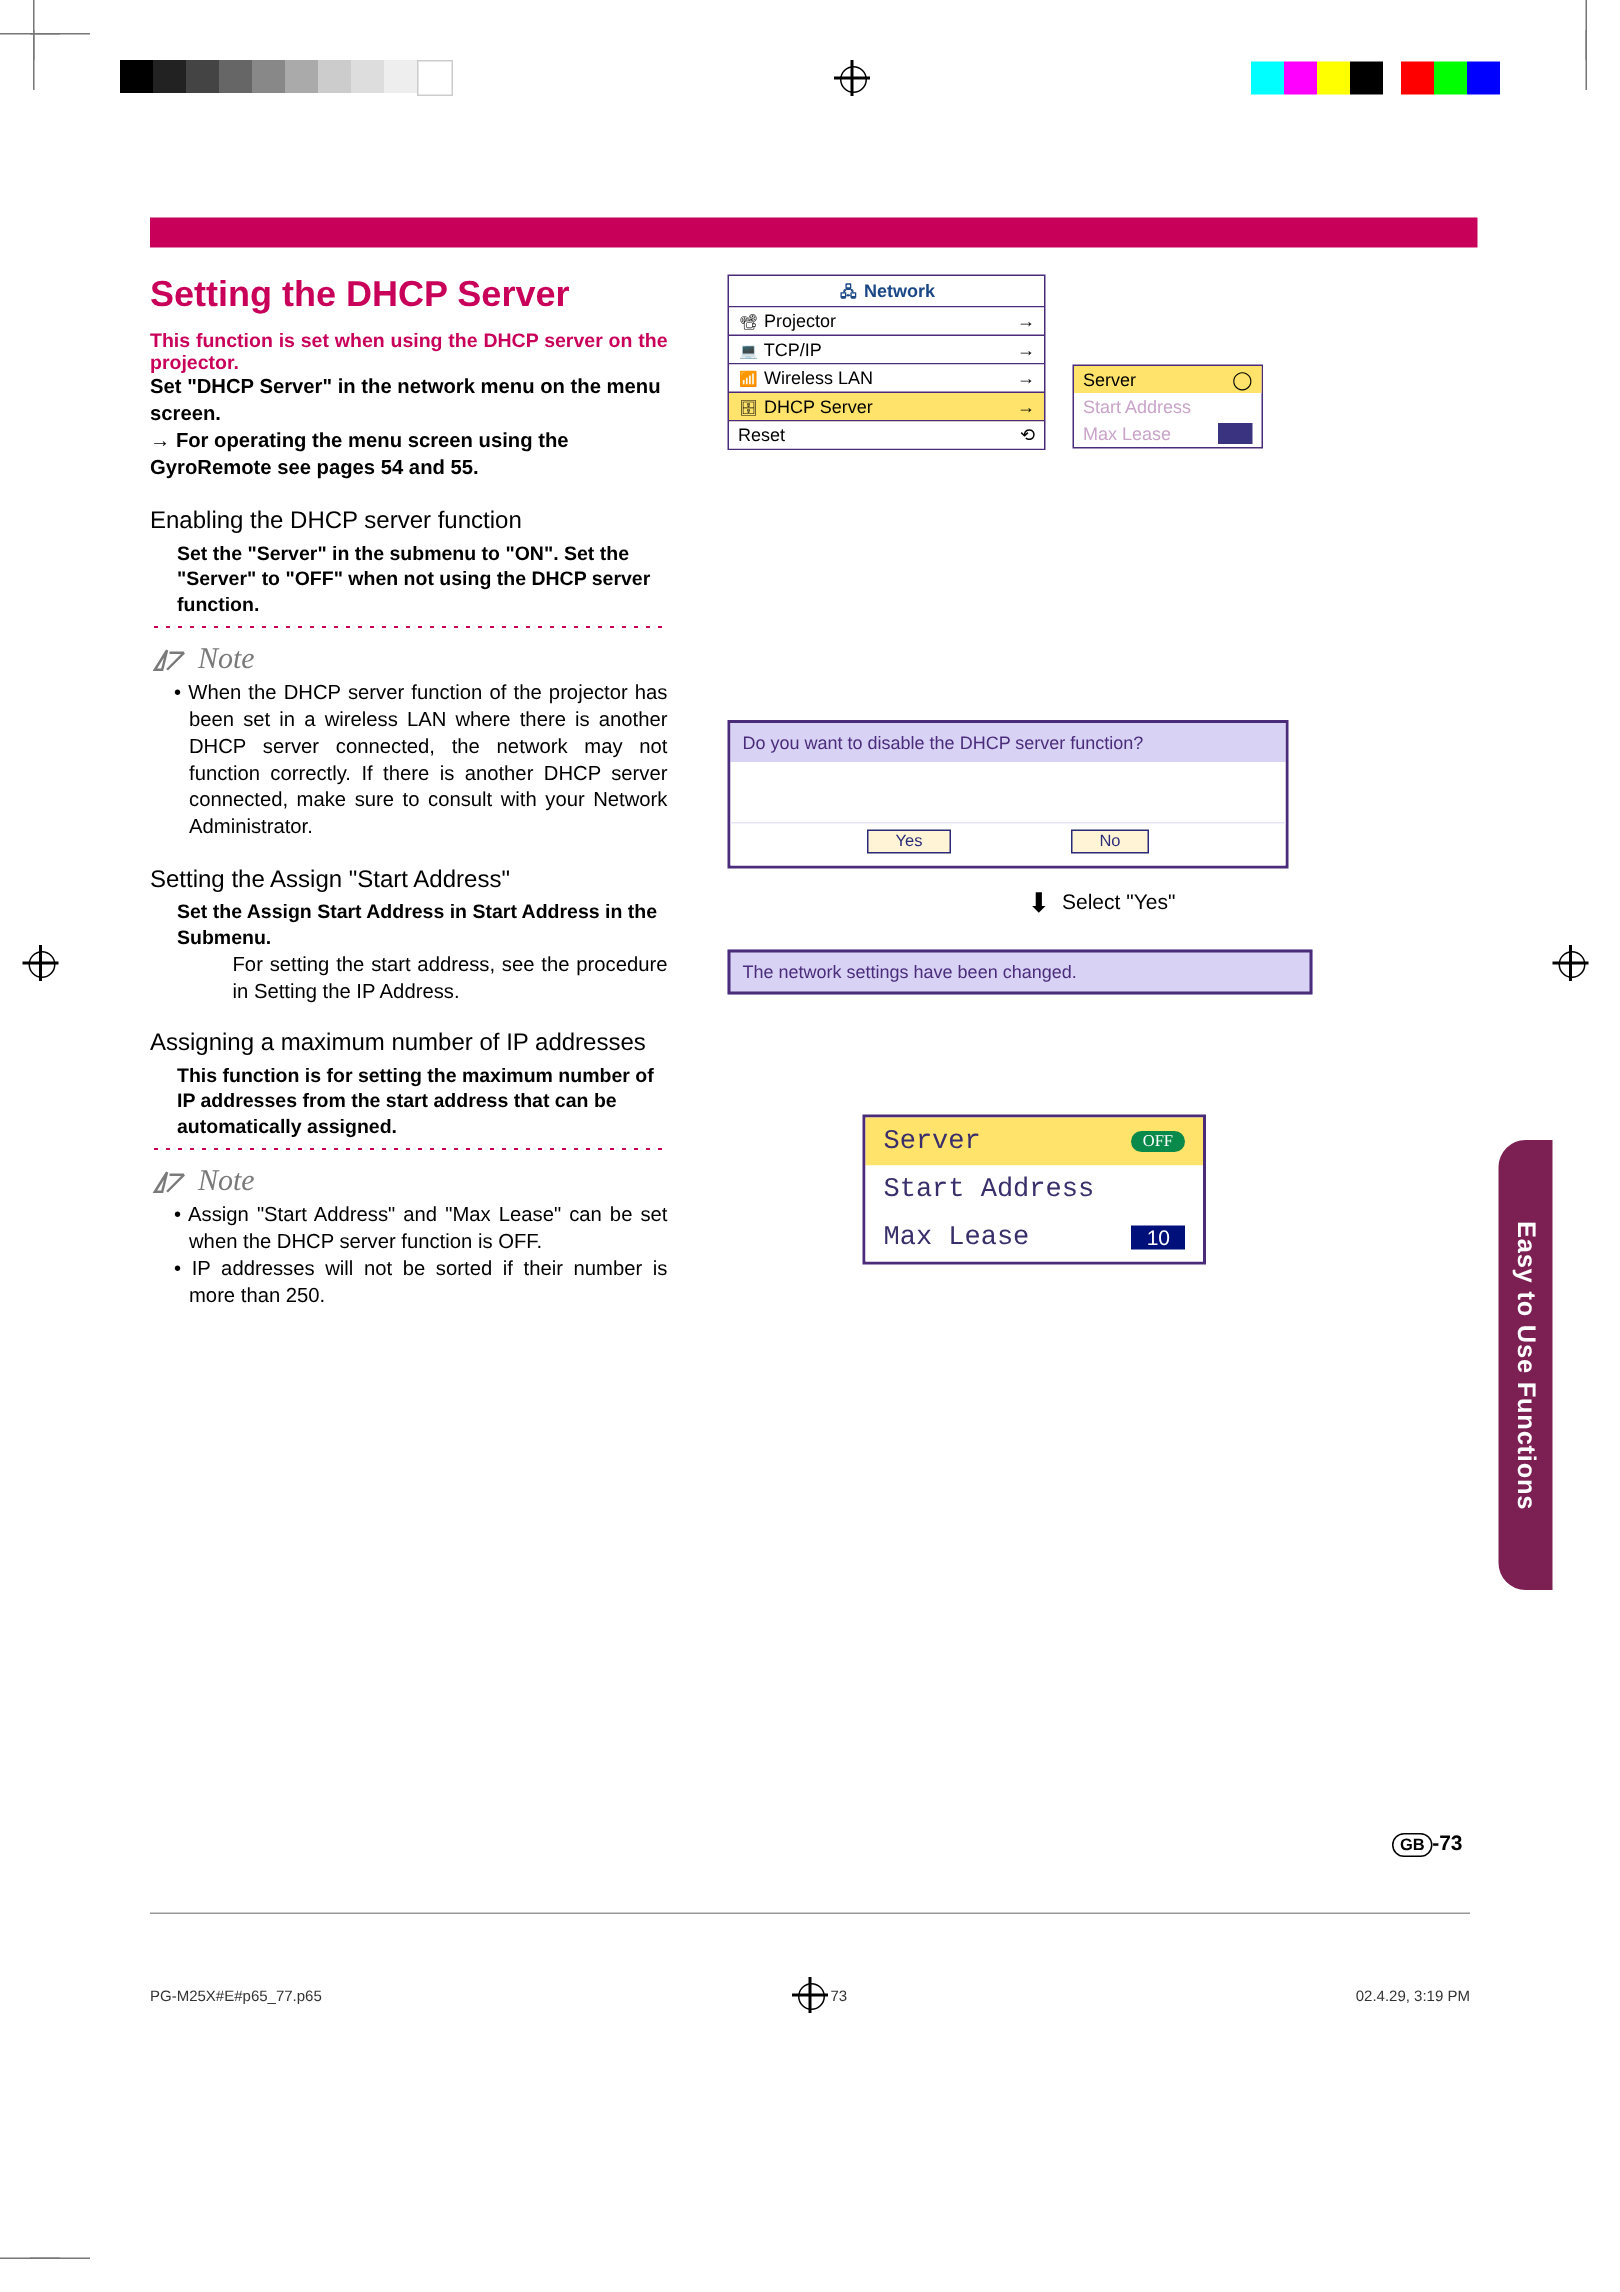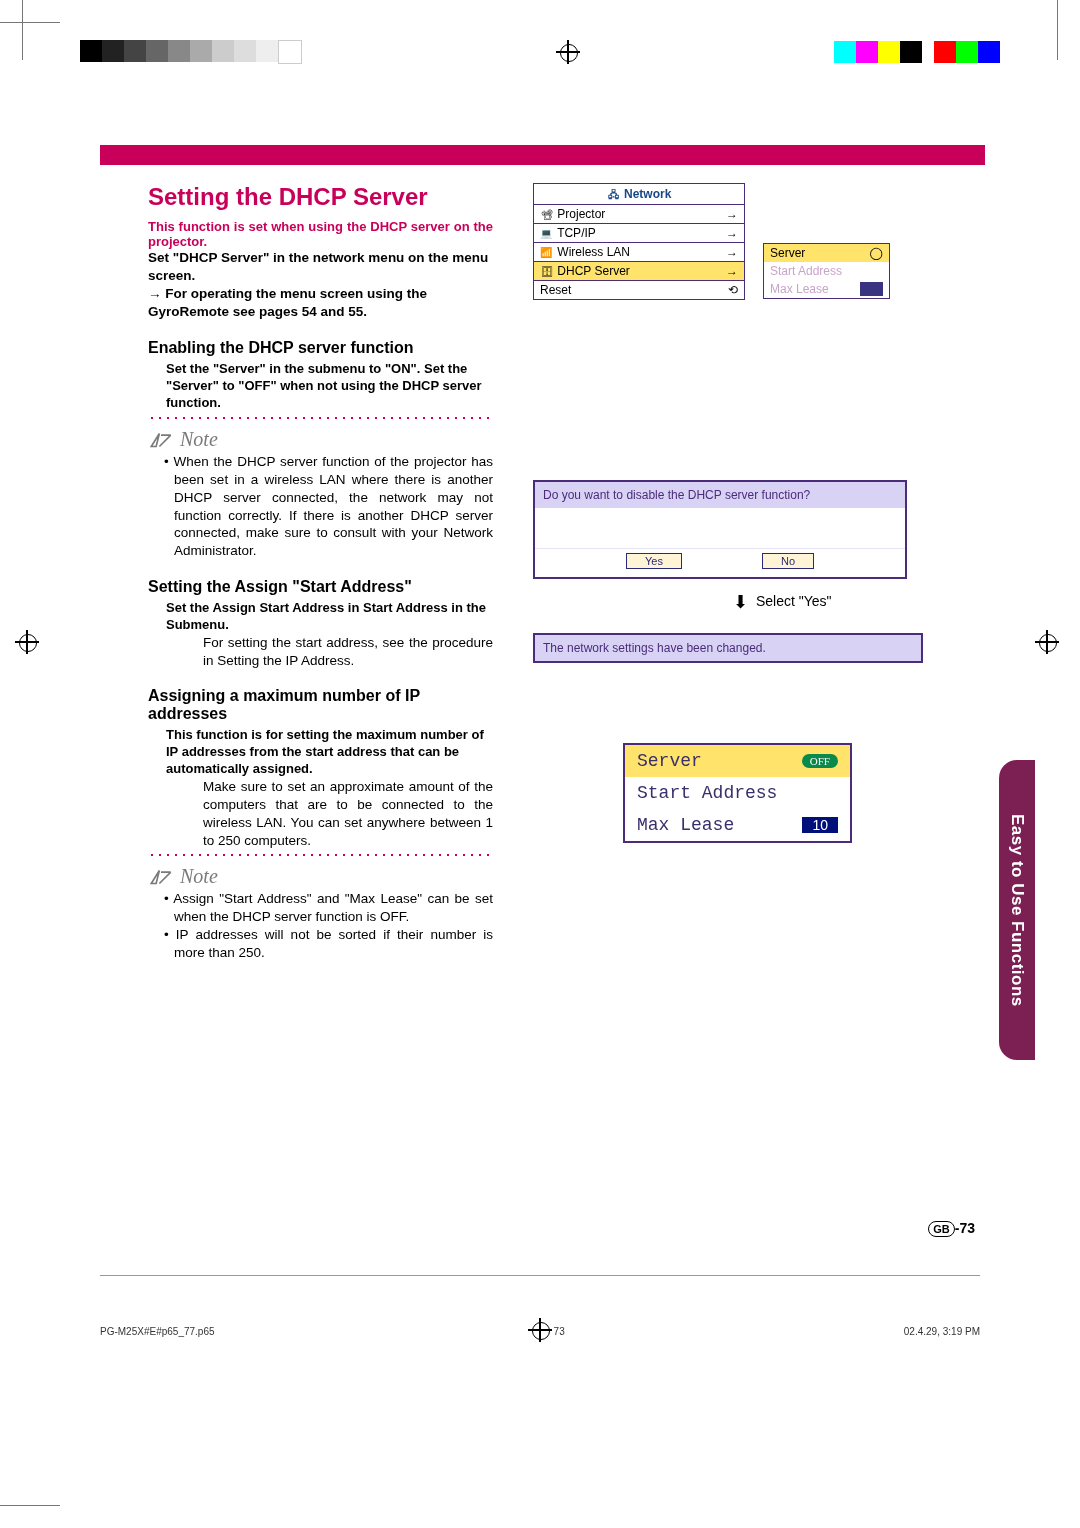--- a/index.html
+++ b/index.html
@@ -12,26 +12,26 @@
   .color-blocks { display: flex; }
   .color-blocks span { width: 22px; height: 22px; display: inline-block; }
   .cross { width: 24px; height: 24px; position: relative; }
   .cross:before, .cross:after { content:""; position:absolute; background:#000; }
   .cross:before { left:11px; top:0; width:2px; height:24px; }
   .cross:after  { top:11px; left:0; height:2px; width:24px; }
   .cross .ring { position:absolute; left:4px; top:4px; width:16px; height:16px; border:1px solid #000; border-radius:50%; }
   .content { position: absolute; left: 100px; top: 145px; width: 885px; }
   .bar-magenta { height: 20px; background: #c9005a; margin-bottom: 18px; }
   .columns { display: flex; gap: 40px; }
-  .col-left { width: 345px; margin-left: 48px; }
+  .col-left { width: 345px; }
   .col-right { flex: 1; position: relative; }
   h1 { color: #c9005a; font-size: 24px; font-family: "Arial Black", Arial, sans-serif; font-weight: 900; margin: 0 0 8px; line-height: 1.15; }
   .intro-red { color: #c9005a; font-weight: bold; font-size: 13px; text-align: justify; }
   .bold { font-weight: bold; font-size: 13.5px; line-height: 1.35; }
-  h2 { font-size: 16px; font-weight: bold; margin: 18px 0 4px; }
+  h2 { font-size: 16px; font-weight: normal; margin: 18px 0 4px; }
   .sub-bold { font-weight: bold; font-size: 13px; margin-left: 18px; line-height: 1.3; }
   .body-text { font-size: 13.5px; margin-left: 18px; line-height: 1.32; text-align: justify; }
   .note-hdr { display: flex; align-items: center; gap: 6px; color: #7a7a7a; font-style: italic; font-family: "Times New Roman", serif; font-size: 20px; margin: 8px 0 2px; text-align: center; }
   .note-hdr svg { width: 26px; height: 20px; }
   .dots { height: 4px; background-image: radial-gradient(#c9005a 1.5px, transparent 1.5px); background-size: 8px 4px; margin: 4px 0 8px; }
   .bullet { font-size: 13.5px; line-height: 1.32; padding-left: 26px; text-indent: -10px; text-align: justify; }
   
   .menu-box { width: 210px; border: 1px solid #4b2c7a; font-size: 12px; }
   .menu-title { background: #fff; text-align: center; padding: 3px 0; border-bottom: 1px solid #4b2c7a; color: #1a4785; font-weight: bold; }
   .menu-row { display: flex; align-items: center; justify-content: space-between; padding: 2px 6px; border-bottom: 1px solid #4b2c7a; background: #fff; }
@@ -140,21 +140,20 @@
           <span>Note</span>
         </div>
         <div class="bullet">• When the DHCP server function of the projector has been set in a wireless LAN where there is another DHCP server connected, the network may not function correctly. If there is another DHCP server connected, make sure to consult with your Network Administrator.</div>
 
         <h2>Setting the Assign "Start Address"</h2>
         <div class="sub-bold">Set the Assign Start Address in Start Address in the Submenu.</div>
         <div class="body-text" style="margin-left:55px;">For setting the start address, see the procedure in Setting the IP Address.</div>
 
         <h2>Assigning a maximum number of IP addresses</h2>
         <div class="sub-bold">This function is for setting the maximum number of IP addresses from the start address that can be automatically assigned.</div>
-        <div class="body-text" style="margin-left:55px;">Make sure to set an approximate amount of the computers that are to be connected to the wireless LAN. You can set anywhere between 1 to 250 computers.</div>
 
         <div class="dots"></div>
         <div class="note-hdr">
           <svg viewBox="0 0 32 24">
               <path d="M4 20 L14 4 L10 20 Z M16 6 L28 6 M28 6 Q20 14 14 20" fill="none" stroke="#7a7a7a" stroke-width="2"></path>
             </svg>
           <span>Note</span>
         </div>
         <div class="bullet">• Assign "Start Address" and "Max Lease" can be set when the DHCP server function is OFF.</div>
         <div class="bullet">• IP addresses will not be sorted if their number is more than 250.</div>

